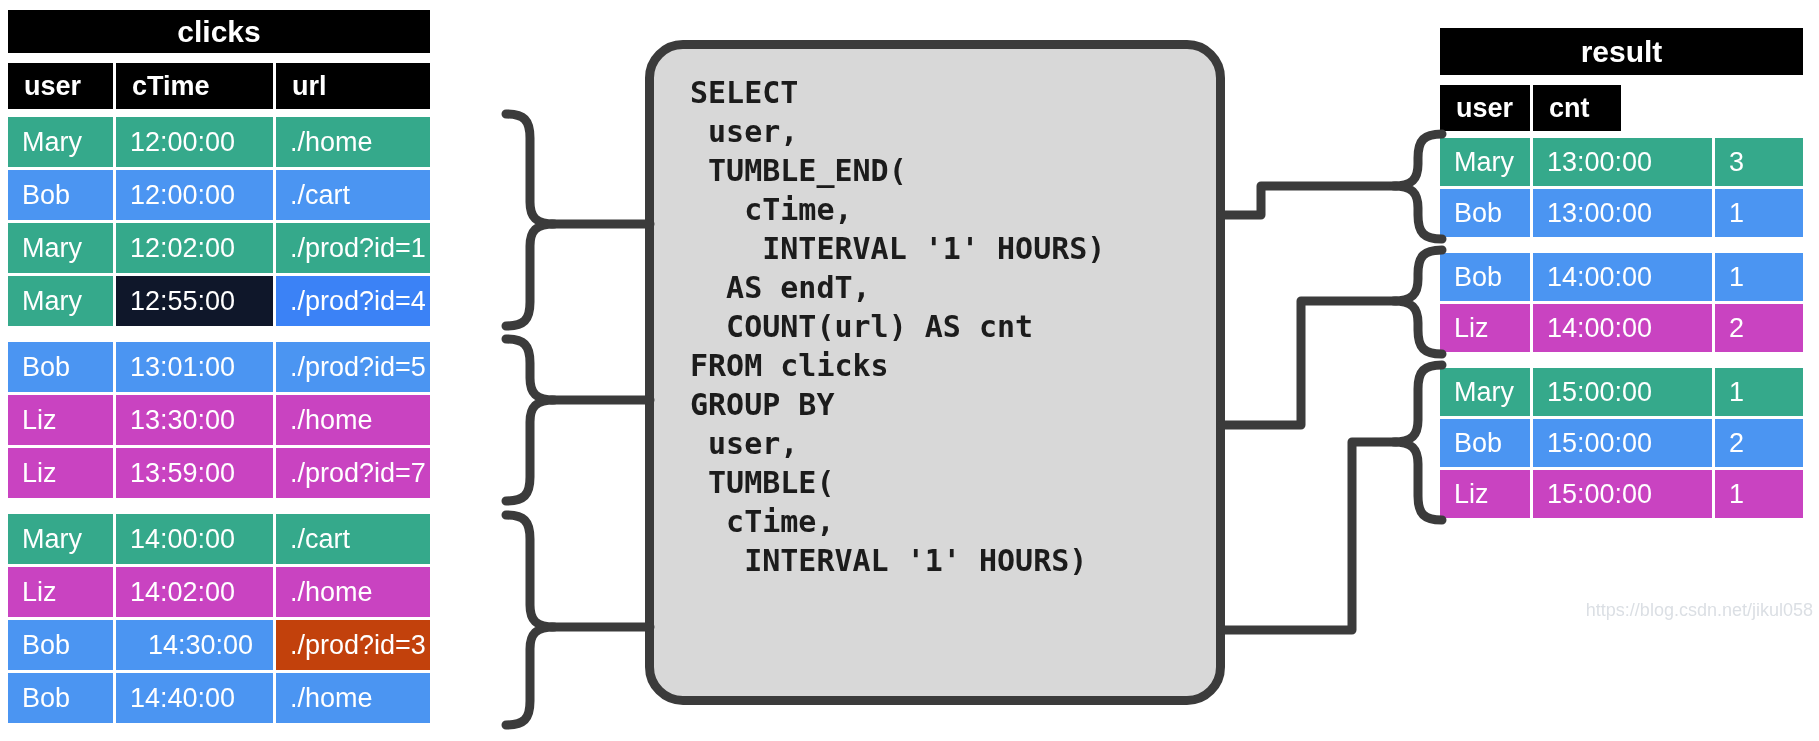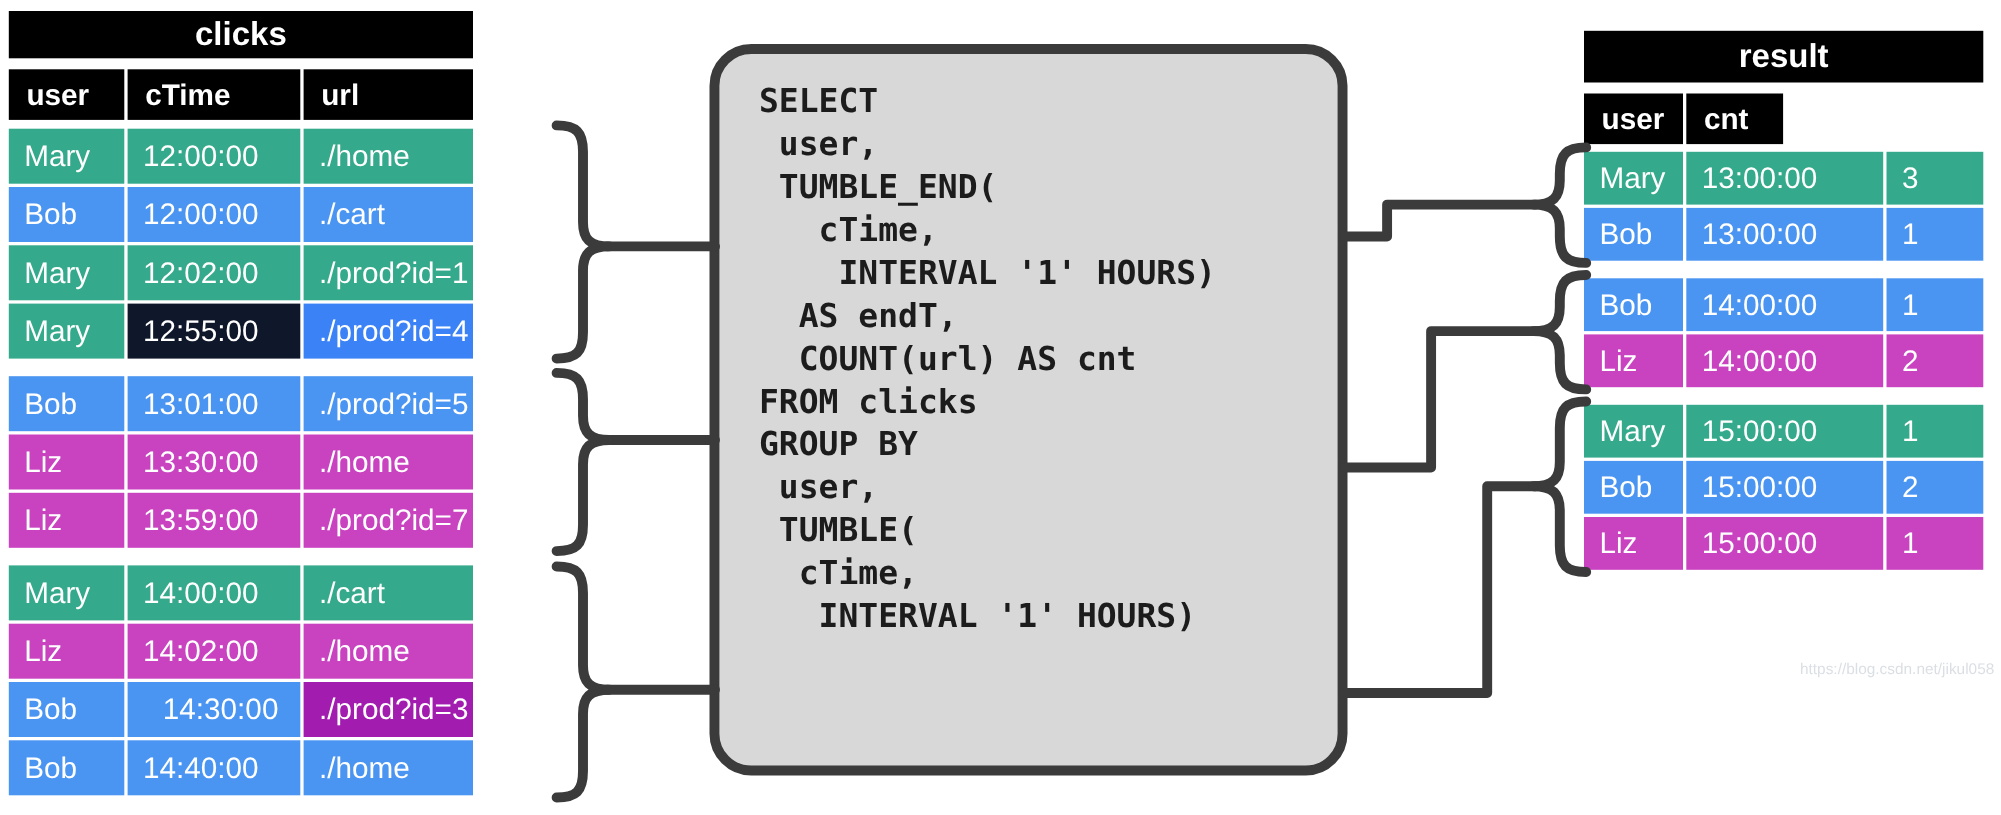--- a/index.html
+++ b/index.html
@@ -58,21 +58,21 @@
     font-family:"DejaVu Sans Mono", monospace;font-weight:bold;
     font-size:30px;line-height:39px;color:#1c1c1c;white-space:pre;
   }
 
   
   #overlay{position:absolute;left:0;top:0;pointer-events:none;}
   #overlay path{fill:none;stroke:#3b3b3b;stroke-width:9;
     stroke-linecap:round;stroke-linejoin:round;}
 
   #watermark{
-    position:absolute;right:6px;top:600px;font-size:14px;color:#dbdfe4;
+    position:absolute;right:6px;top:600px;font-size:18px;color:#dbdfe4;
   }
 </style>
 </head>
 <body>
 
 <div id="clicks" class="tbl">
   <div class="tbl-title">clicks</div>
   <div class="hdr-row">
     <div class="hdr-cell c0">user</div>
     <div class="hdr-cell c1">cTime</div>
@@ -125,21 +125,21 @@
           <div class="cell c2" style="background: rgb(53, 169, 139);">./cart</div>
         </div>
         <div class="data-row">
           <div class="cell c0" style="background: rgb(201, 67, 193);">Liz</div>
           <div class="cell c1" style="background: rgb(201, 67, 193);">14:02:00</div>
           <div class="cell c2" style="background: rgb(201, 67, 193);">./home</div>
         </div>
         <div class="data-row">
           <div class="cell c0" style="background: rgb(75, 149, 242);">Bob</div>
           <div class="cell c1" style="background: rgb(75, 149, 242); padding-left: 32px;">14:30:00</div>
-          <div class="cell c2" style="background: #a21caf;">./prod?id=3</div>
+          <div class="cell c2" style="background: #c2410c;">./prod?id=3</div>
         </div>
         <div class="data-row">
           <div class="cell c0" style="background: rgb(75, 149, 242);">Bob</div>
           <div class="cell c1" style="background: rgb(75, 149, 242);">14:40:00</div>
           <div class="cell c2" style="background: rgb(75, 149, 242);">./home</div>
         </div>
       </div>
     </div>
 </div>
 

